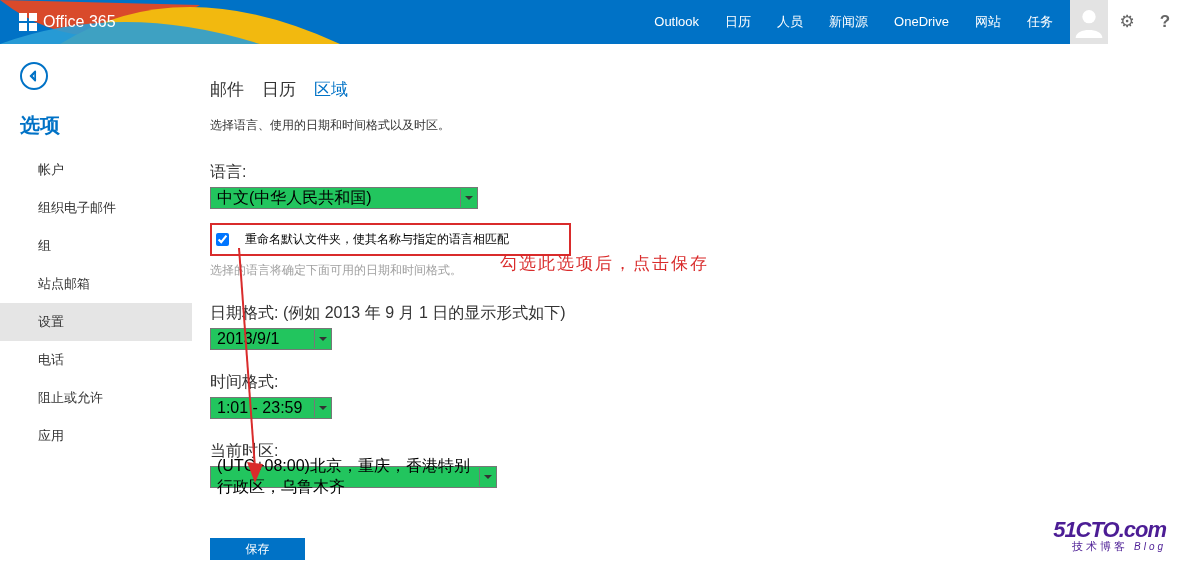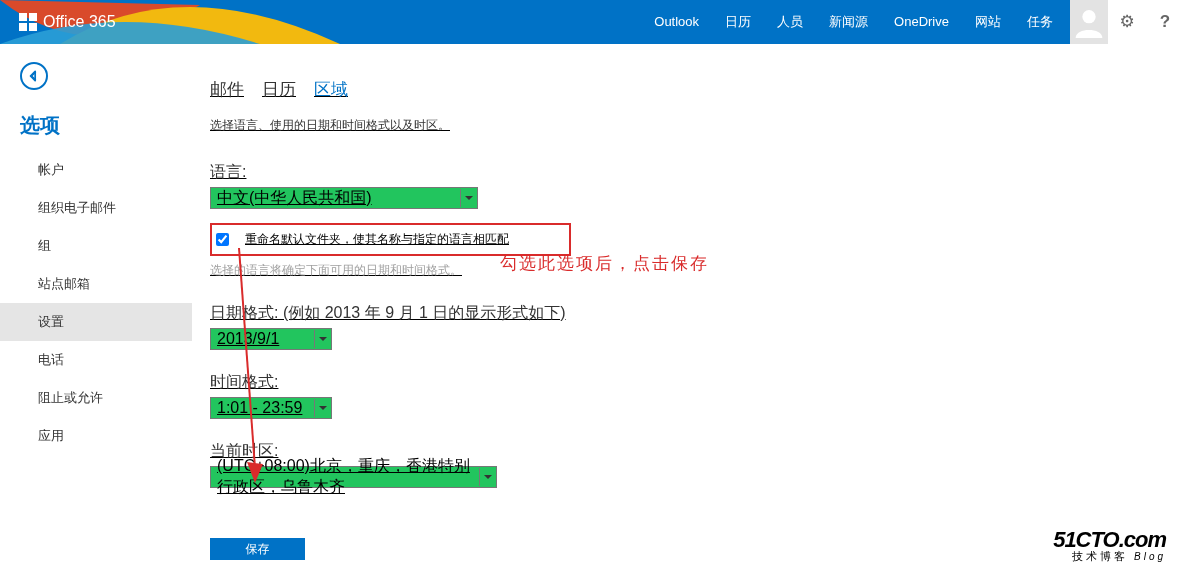--- a/index.html
+++ b/index.html
@@ -22,21 +22,21 @@
 
 .page { display:flex; }
 .leftcol { width:192px; padding-top:18px; }
 .back-btn { width:28px; height:28px; border:2px solid #0072c6; border-radius:50%; margin-left:20px; display:flex; align-items:center; justify-content:center; color:#0072c6; cursor:pointer; }
 .back-btn svg { width:14px; height:14px; fill:#0072c6; }
 .side-title { color:#0072c6; font-size:20px; margin:22px 0 12px 20px; font-weight:700; }
 .side-item { padding:10px 0 10px 38px; font-size:13px; color:#333; cursor:pointer; }
 .side-item.active { background:#e5e5e5; }
 
 
-.main { flex:1; padding:34px 4px 0 18px;text-decoration:underline; }
+.main { flex:1; padding:34px 4px 0 18px; }
 .tabs { display:flex; gap:18px; font-size:17px; margin-bottom:16px; }
 .tabs span { color:#333; cursor:pointer; }
 .tabs span.active { color:#0072c6; }
 .desc { font-size:12px; color:#333; margin-bottom:28px; }
 .label { font-size:16px; color:#333; margin-bottom:4px; }
 .select { position:relative; background:#22c55e; border:1px solid #777; height:22px; font-size:16px; padding:2px 20px 2px 6px; display:flex; align-items:center; cursor:pointer; }
 .select .caret { position:absolute; right:1px; top:1px; bottom:1px; width:16px; border-left:1px solid #777; display:flex; align-items:center; justify-content:center; }
 .select .caret::after { content:""; border:4px solid transparent; border-top-color:#333; margin-top:4px; }
 .w-lang { width:268px; }
 .w-date { width:122px; }
@@ -47,21 +47,21 @@
 .highlight-box { border:2px solid #d92b2b; padding-right:60px; }
 .hint { font-size:12px; color:#a0a0a0; margin:6px 0 24px 0; }
 .block { margin-bottom:22px; }
 .save-btn { background:#0072c6; color:#fff; border:none; width:95px; height:22px; font-size:12px; cursor:pointer; margin-top:28px; }
 .anno-text { position:absolute; left:500px; top:252px; color:#d92b2b; font-size:17px; letter-spacing:2px; }
 
 
 .anno-arrow { position:absolute; left:225px; top:248px; width:40px; height:240px; pointer-events:none; }
 
 
-.watermark { position:absolute; right:18px; bottom:20px; text-align:right; color:#000000; line-height:1; }
+.watermark { position:absolute; right:18px; bottom:30px; text-align:right; color:#4c1d95; line-height:1; }
 .watermark .big { font-size:22px; font-weight:700; font-style:italic; letter-spacing:-1px; }
 .watermark .small { font-size:11px; letter-spacing:3px; display:flex; align-items:baseline; justify-content:flex-end; gap:6px; }
 .watermark .blog { font-style:italic; font-size:10px; }
 </style>
 </head>
 <body>
 
 <div class="topbar">
   <div class="swirl">
     <svg viewBox="0 0 360 44">

